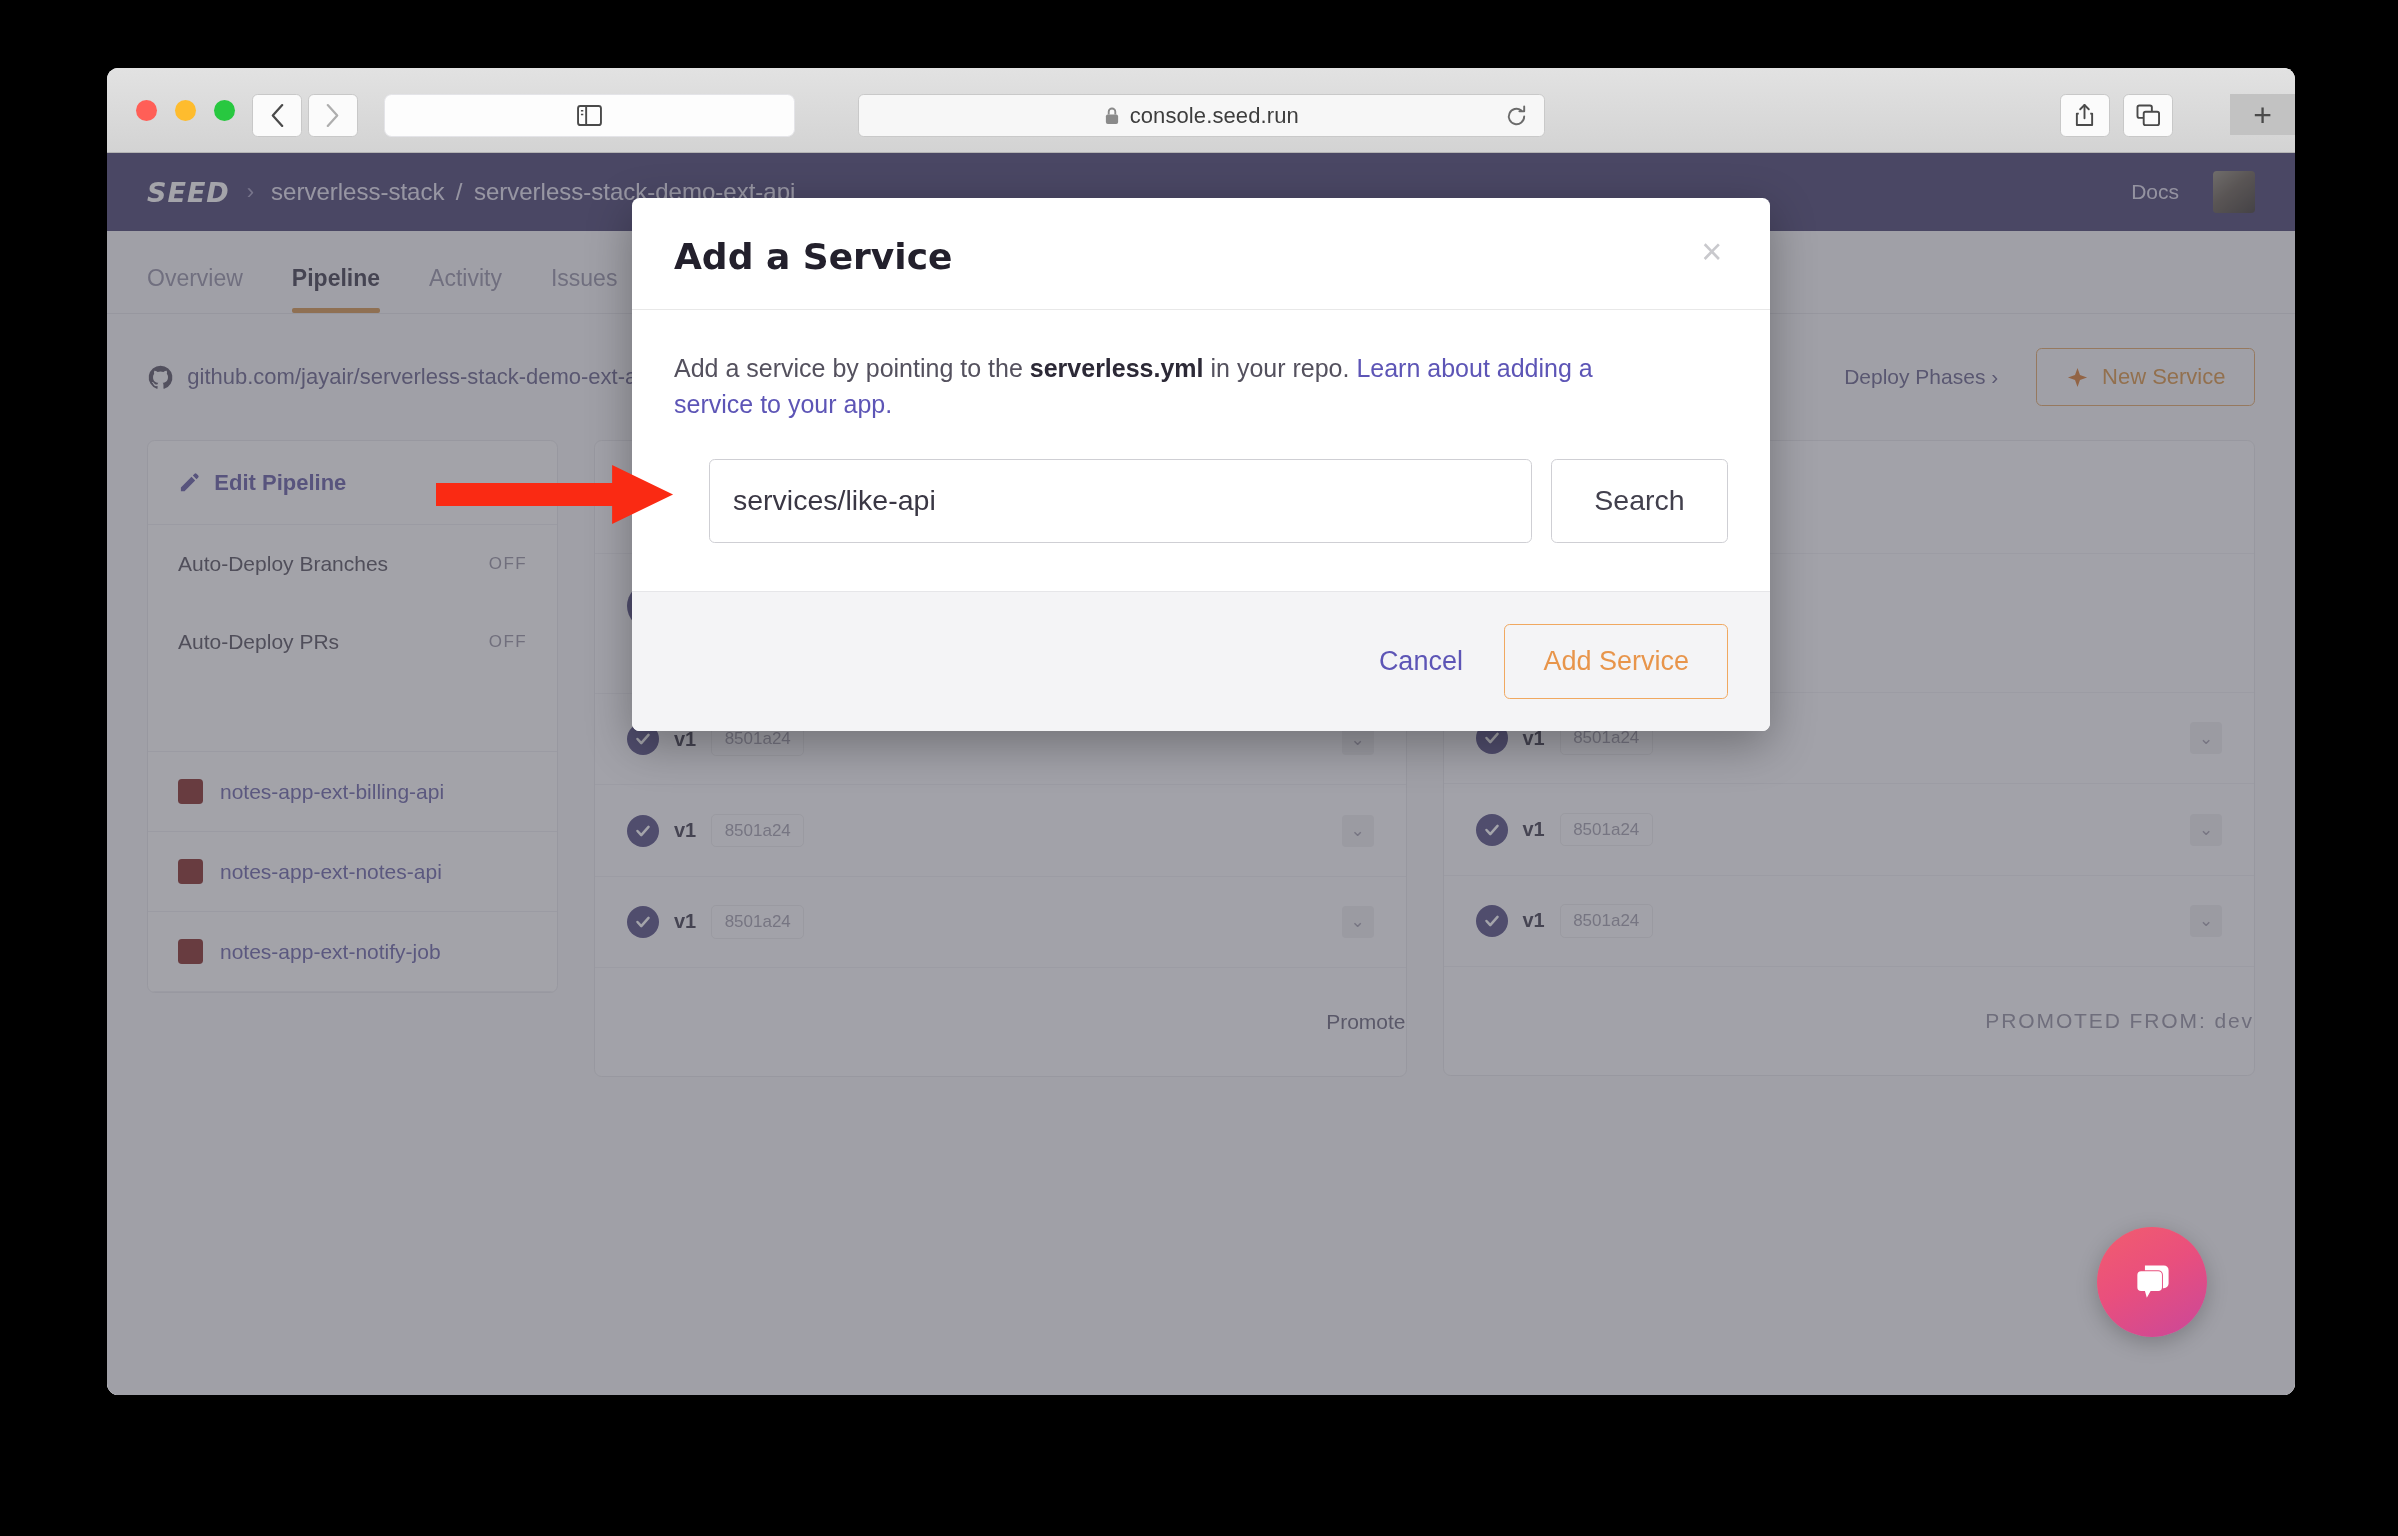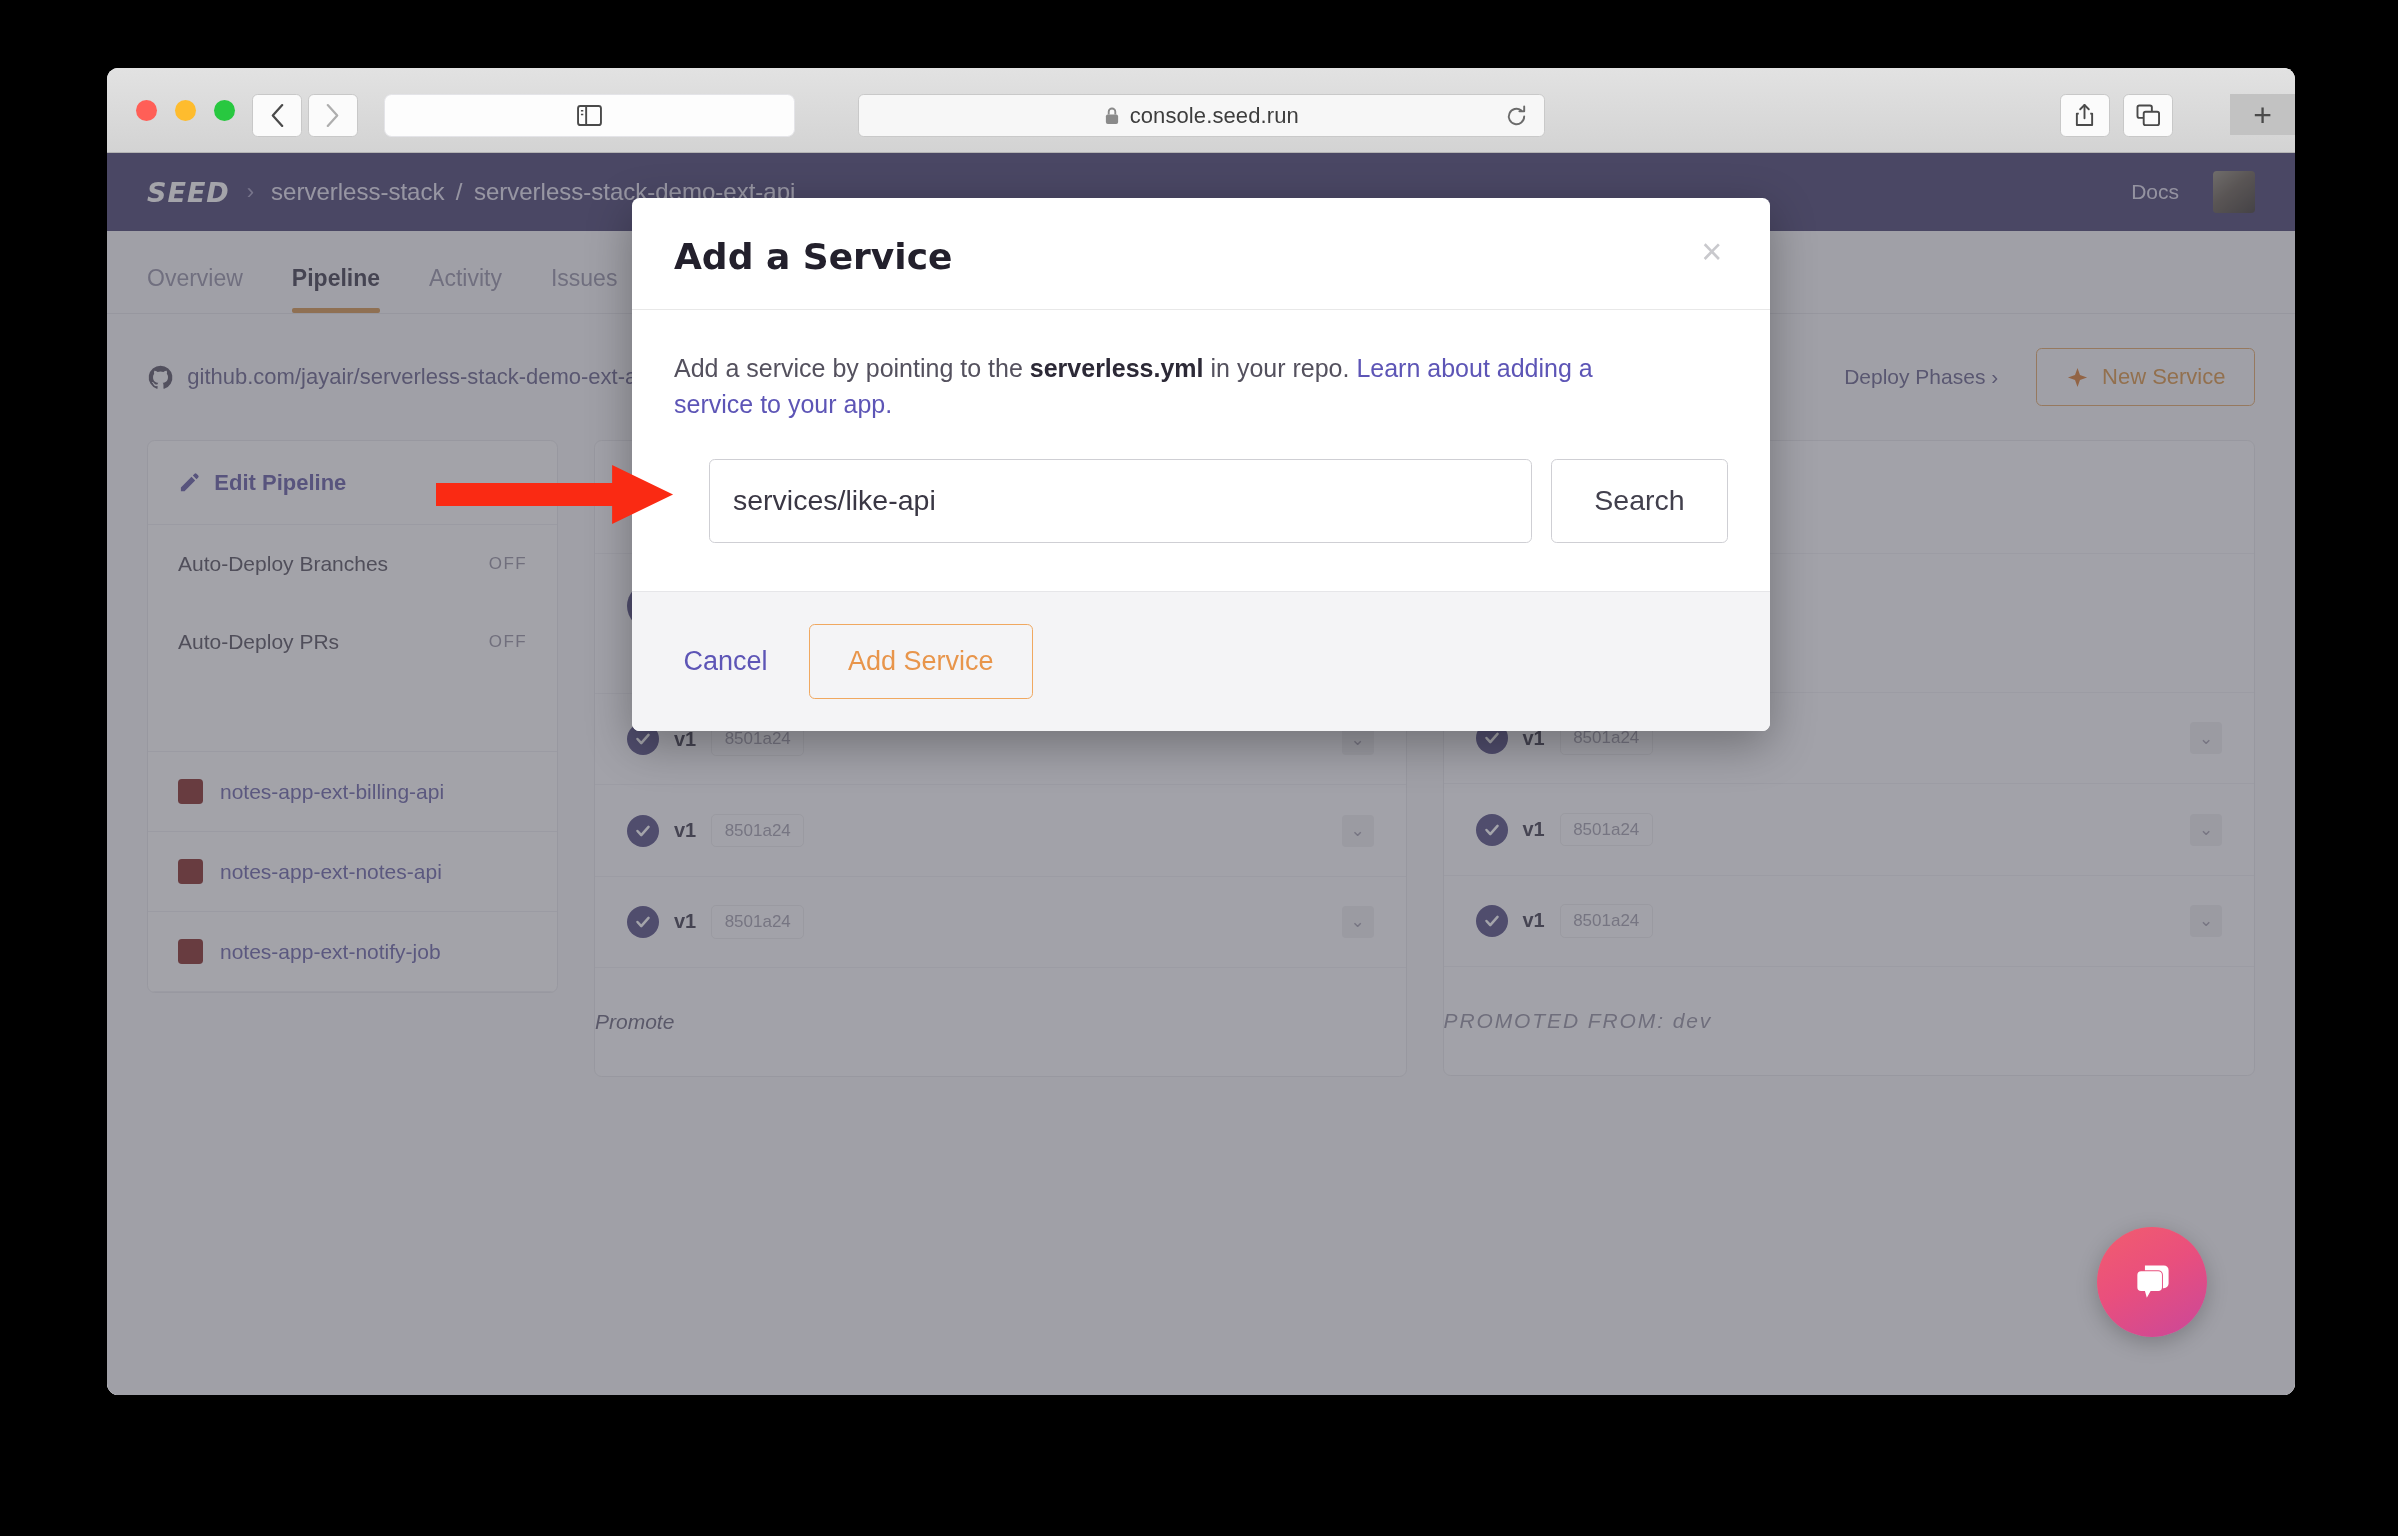--- a/index.html
+++ b/index.html
@@ -343,24 +343,23 @@
   .row-menu {
     margin-left: auto;
     width: 32px; height: 32px;
     background: #eaeaee;
     border-radius: 3.8px;
     display: flex; align-items: center; justify-content: center;
     color: #9b98a7; font-size: 17px;
   }
   .stage-foot {
     padding: 42px 0;
-    text-align: left;
+    text-align: right;
     font-size: 21px;
     color: #5b5870;
-    font-style: italic;
   }
   .stage-foot.promoted {
     font-size: 21px;
     letter-spacing: 1.9px;
     color: #8a8799;
   }
 
   
   .dim {
     position: absolute;
@@ -434,21 +433,21 @@
     color: #42404d;
     font-family: "Liberation Sans", sans-serif;
   }
 
   .modal-foot {
     background: #f4f4f6;
     border-top: 1px solid #e6e6e9;
     padding: 32px 42px;
     display: flex;
     align-items: center;
-    justify-content: flex-start;
+    justify-content: flex-end;
     gap: 32px;
   }
   .cancel-btn {
     background: transparent;
     border: none;
     font-size: 27px;
     color: #5d55b6;
     font-family: "Liberation Sans", sans-serif;
     padding: 13.3px 9.5px;
   }

